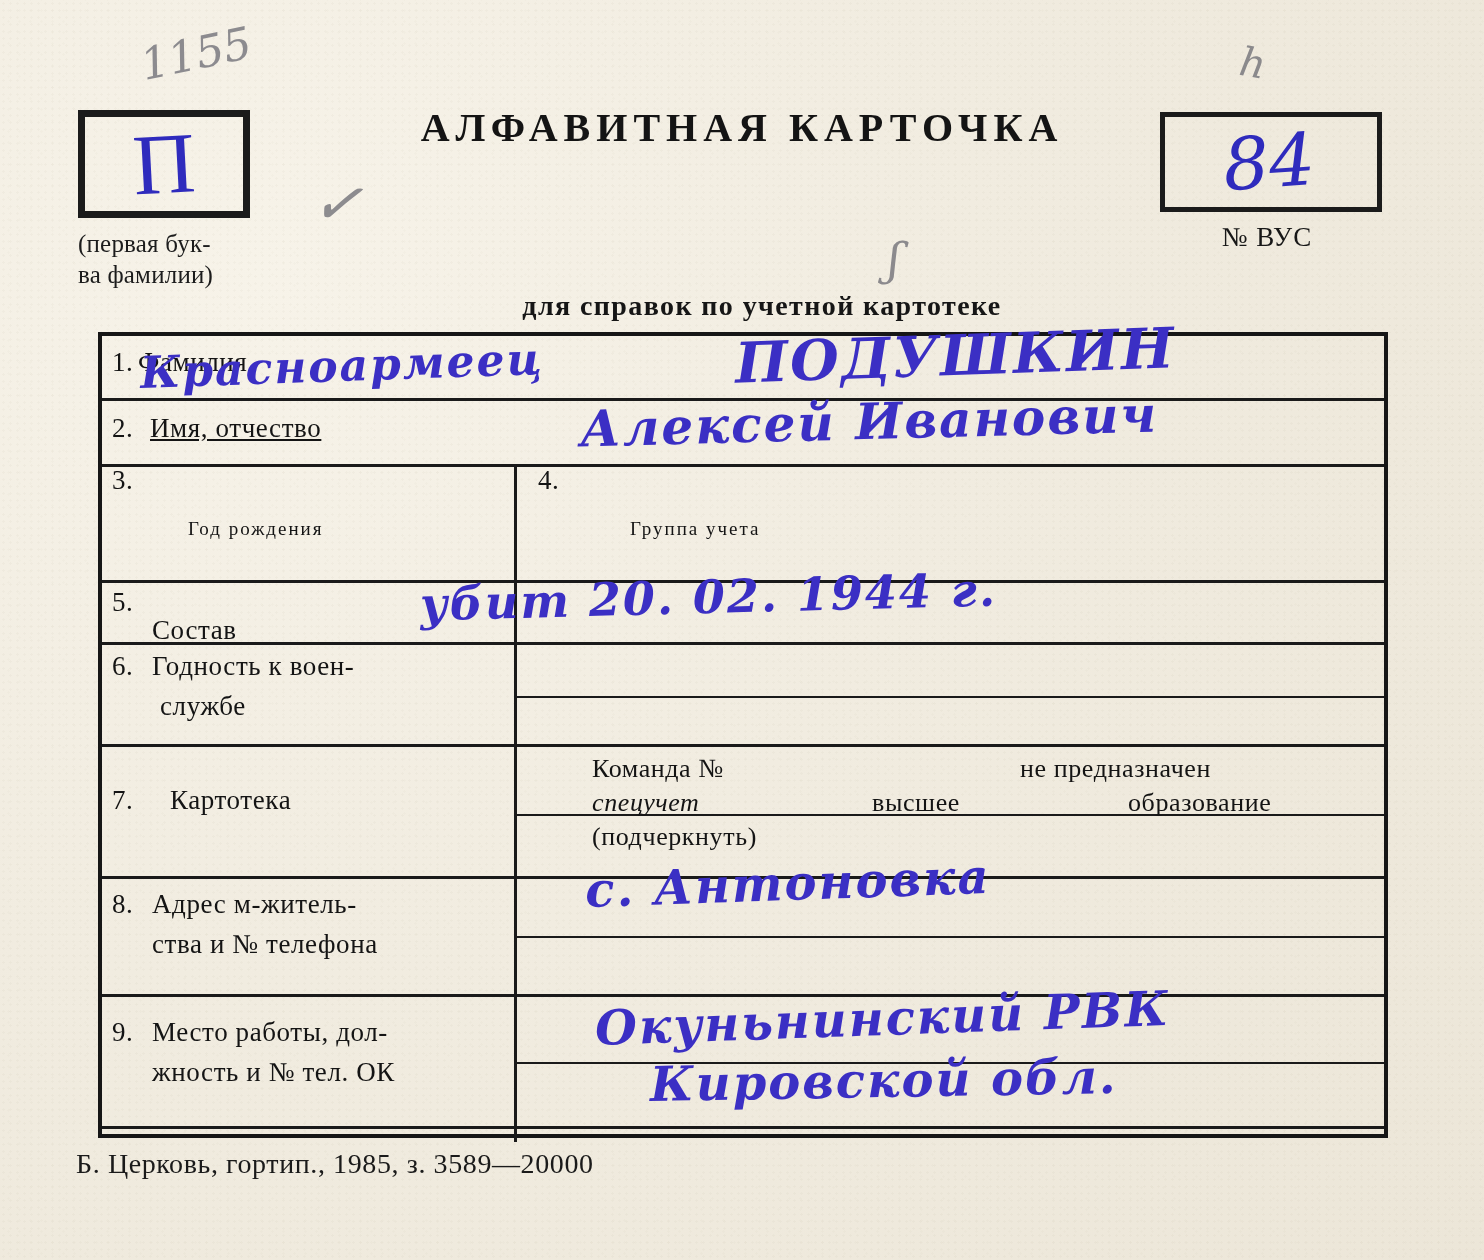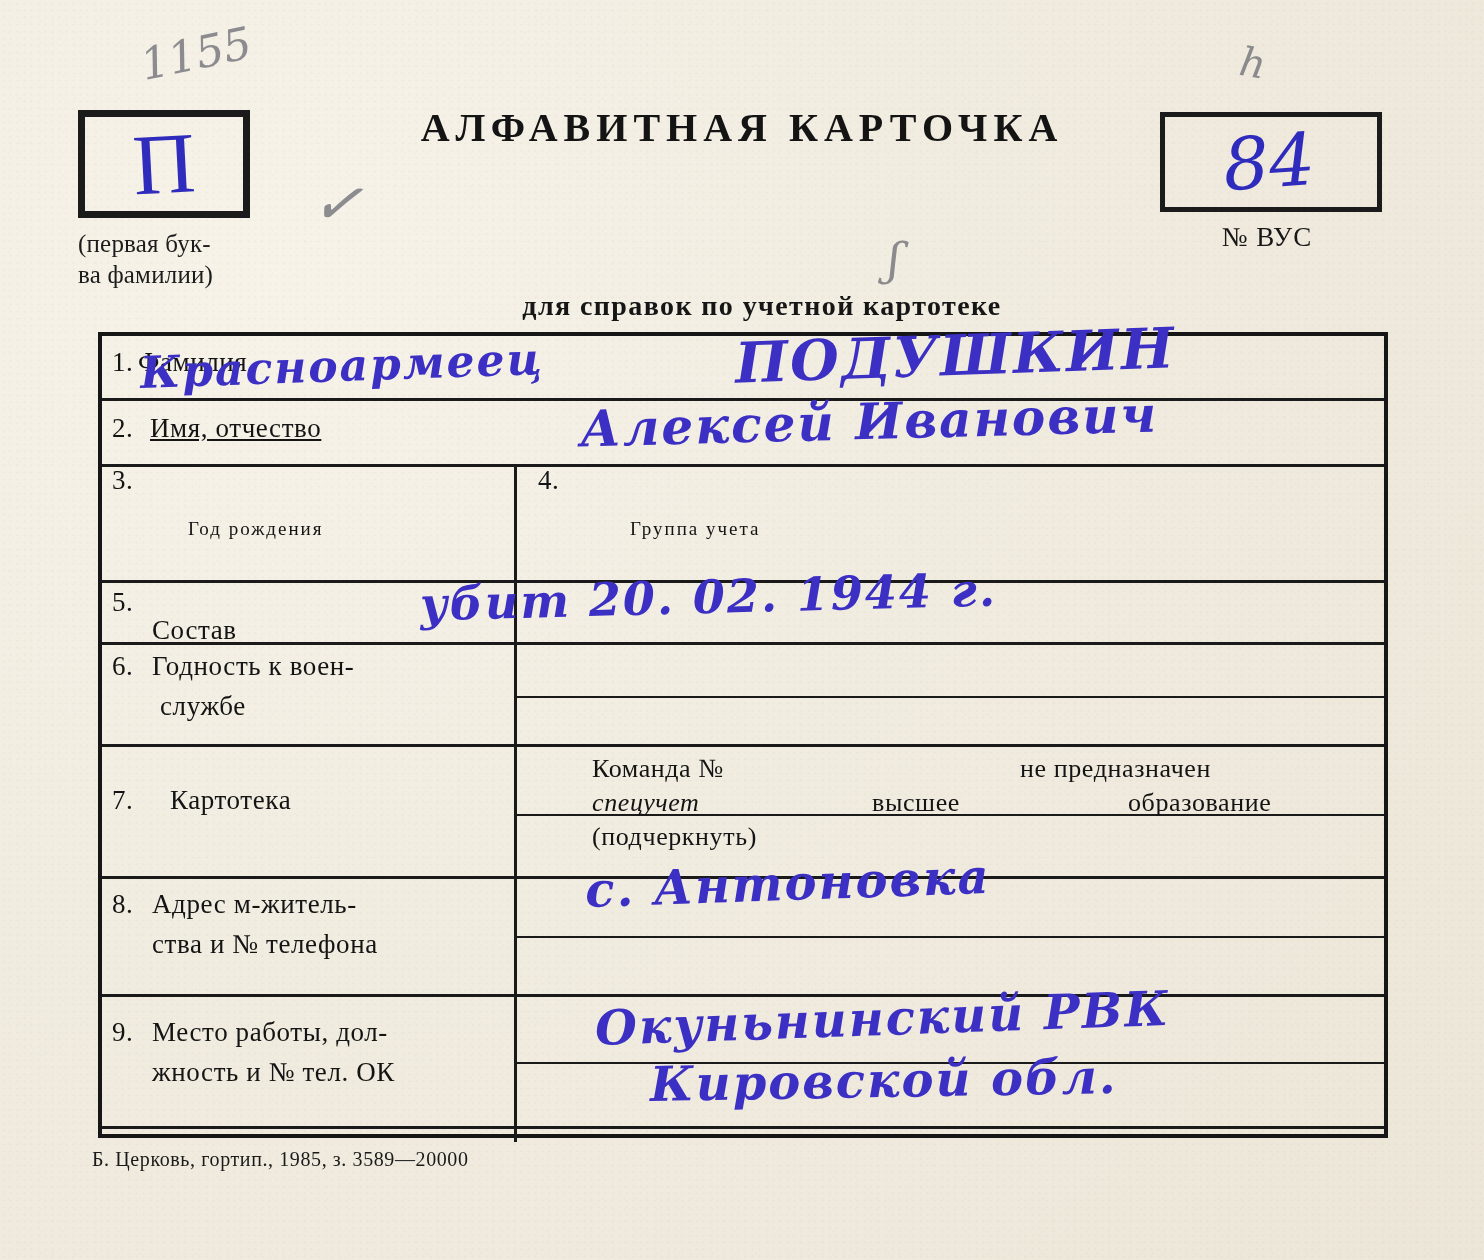--- a/index.html
+++ b/index.html
@@ -208,23 +208,23 @@
     white-space: nowrap;
     opacity: .75;
   }
   .pencil.p-top    { left: 140px; top: 28px; font-size: 44px; transform: rotate(-12deg); }
   .pencil.p-tick   { left: 312px; top: 168px; font-size: 60px; transform: rotate(6deg); }
   .pencil.p-mid    { left: 888px; top: 232px; font-size: 46px; transform: rotate(4deg); }
   .pencil.p-right  { left: 1240px; top: 40px; font-size: 40px; transform: rotate(10deg); }
 
   .footer {
     position: absolute;
-    left: 92px;
+    left: 76px;
     top: 1148px;
-    font-size: 20px;
+    font-size: 28px;
     color: #1a1a1a;
     letter-spacing: .6px;
   }
 </style>
 </head>
 <body>
 
 <div class="card">
   <div class="paper-noise"></div>
 

